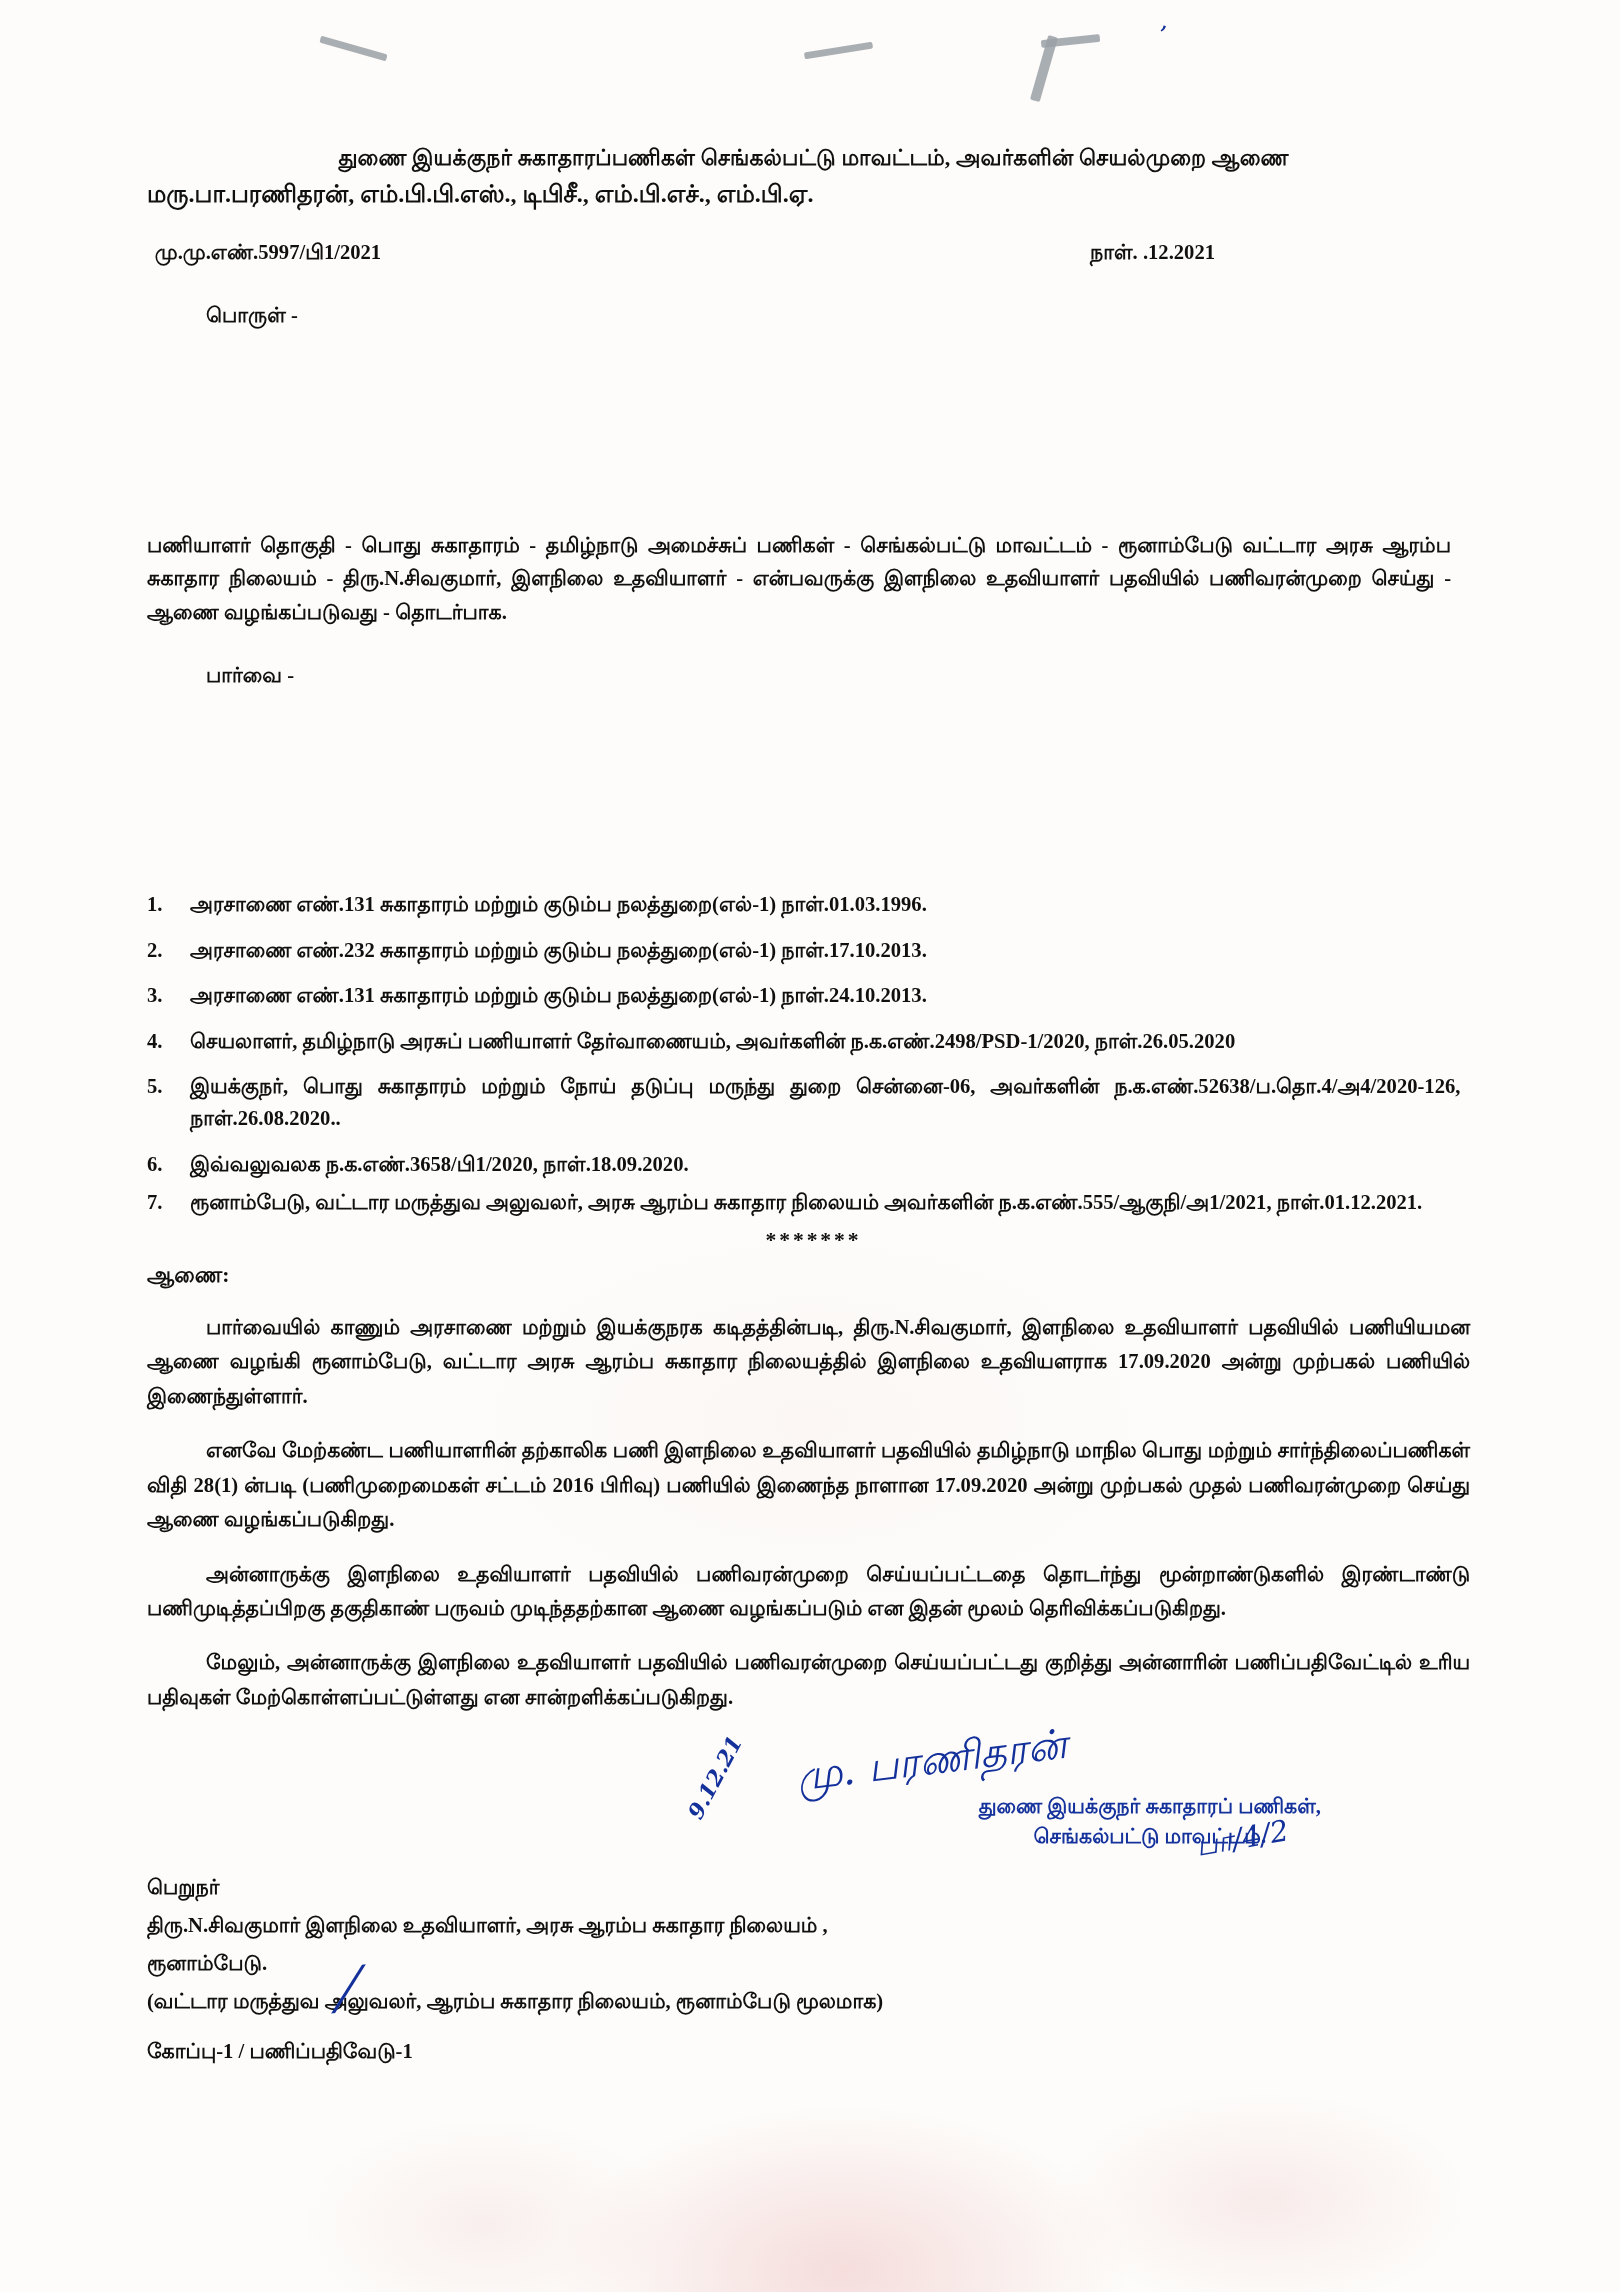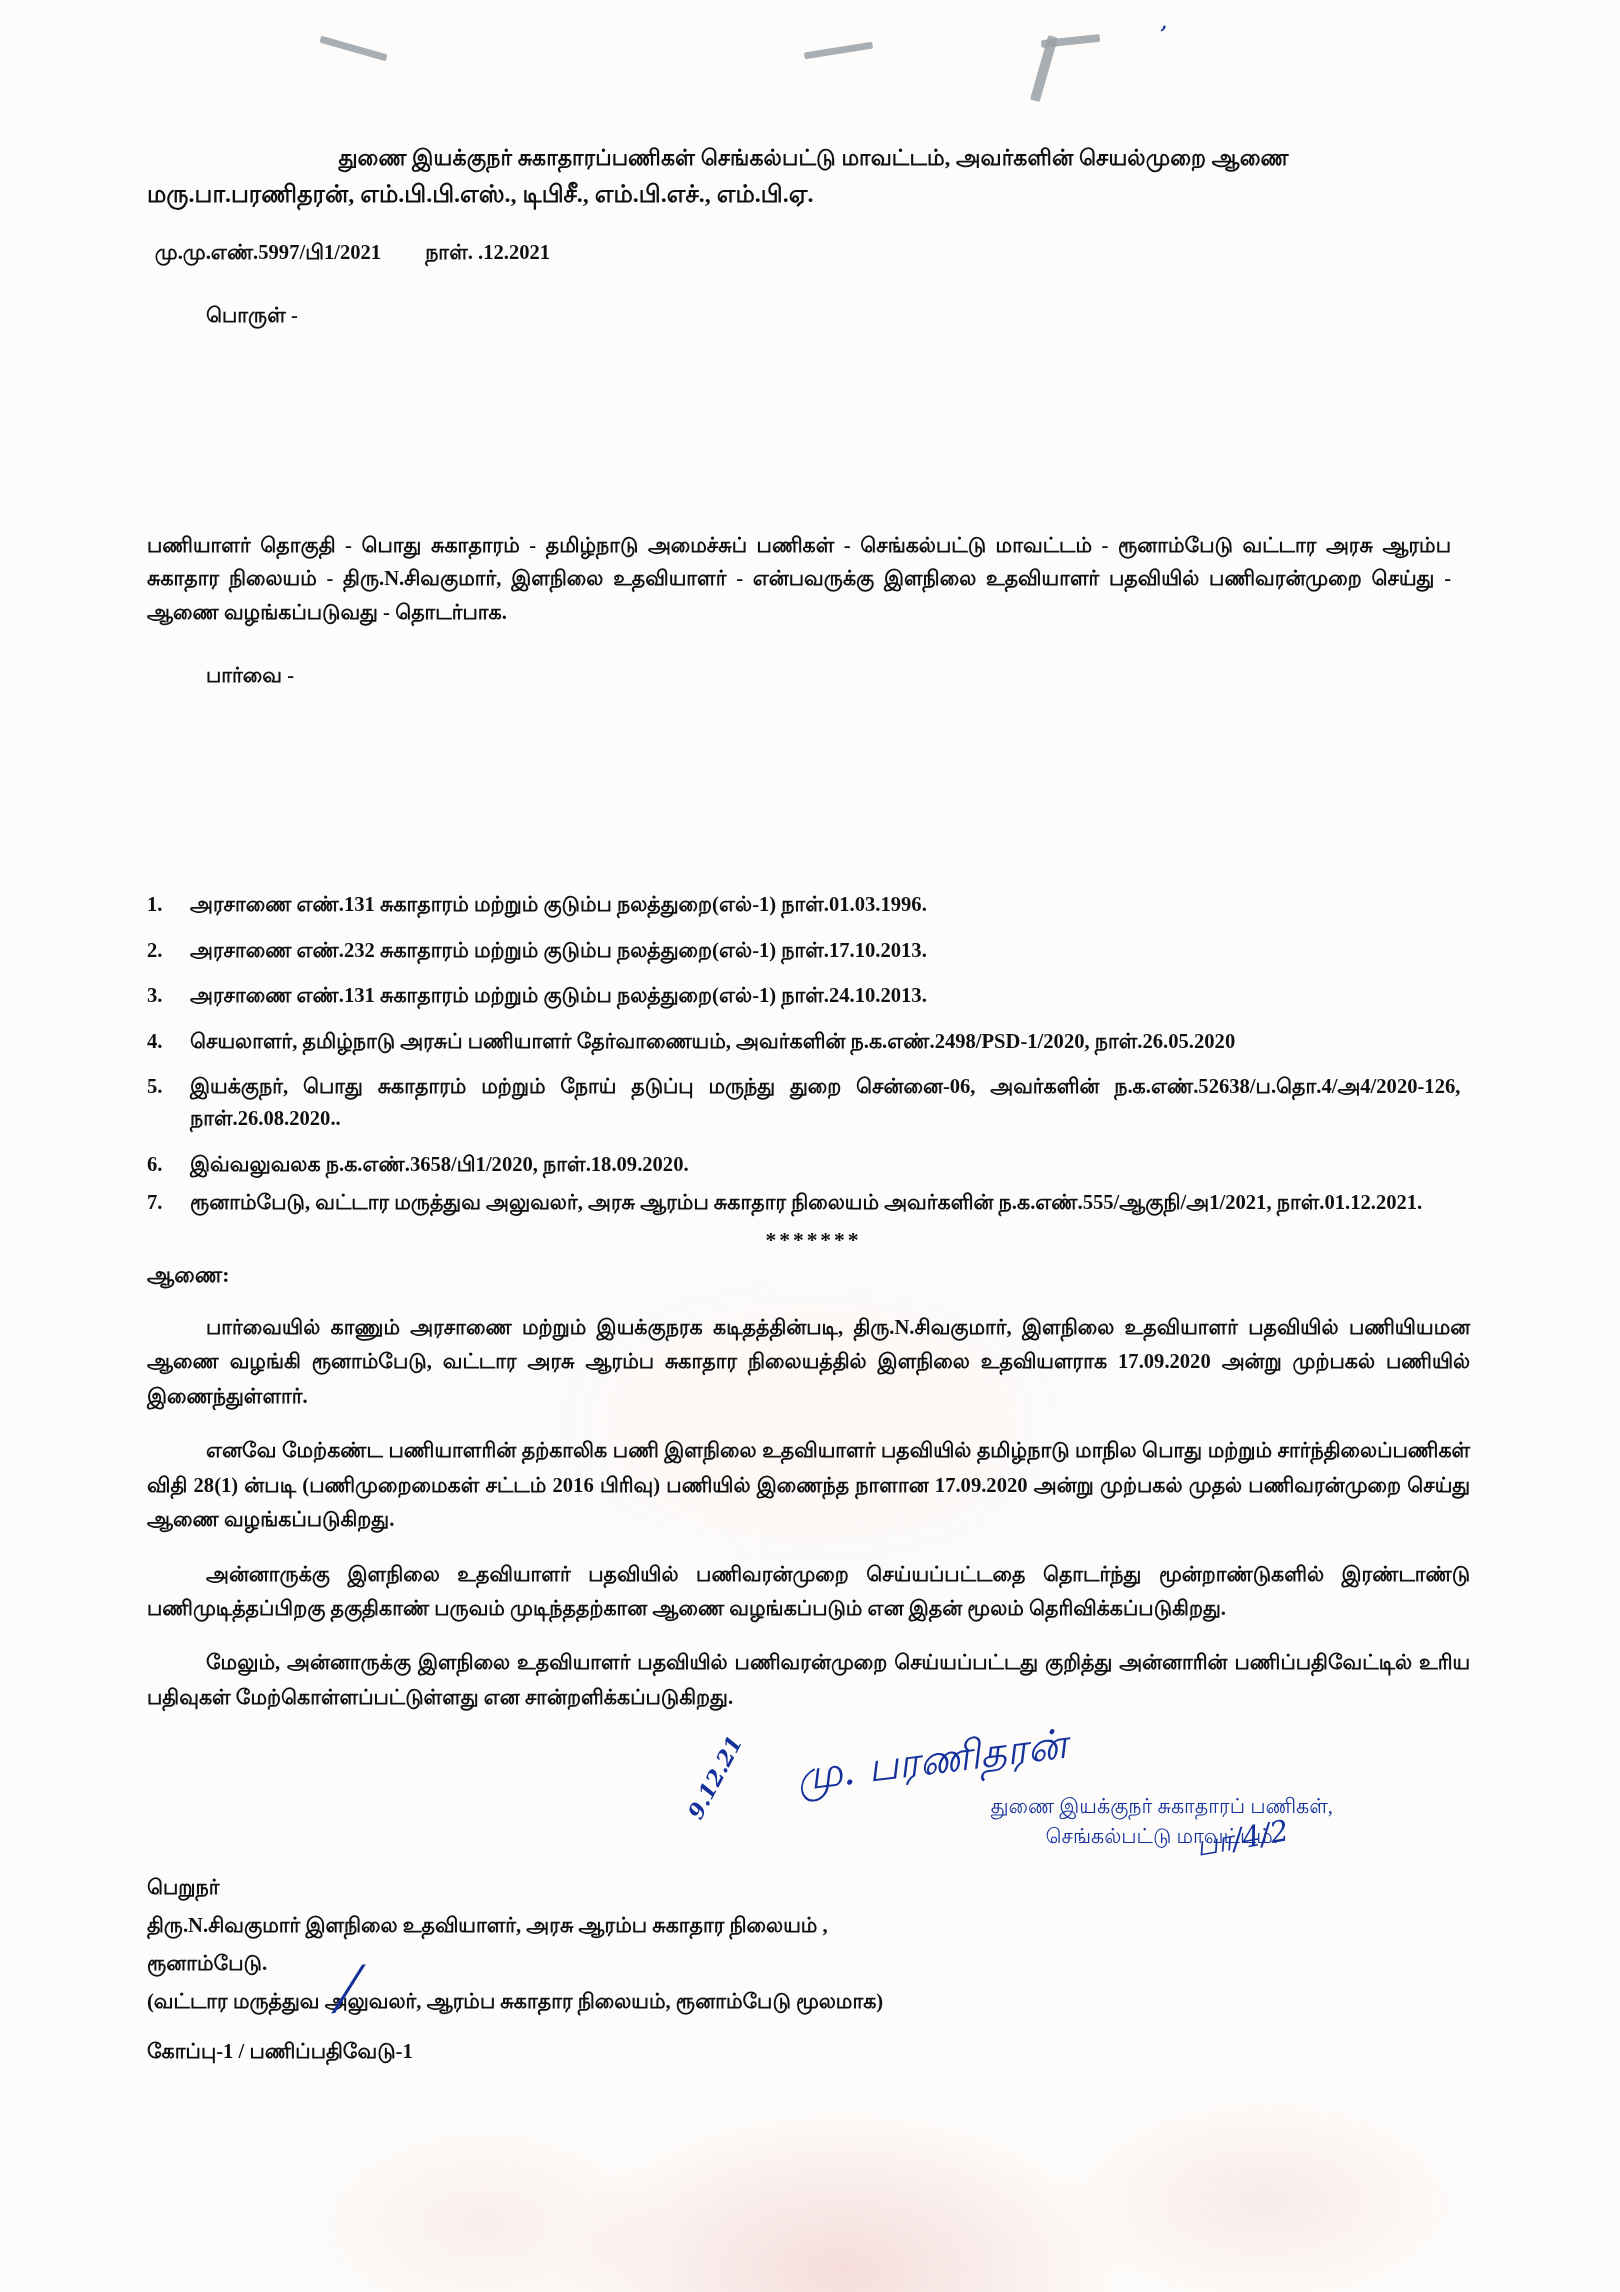--- a/index.html
+++ b/index.html
@@ -53,25 +53,24 @@
   }
   .hdr-line2 {
     text-align: left;
     font-weight: bold;
     font-size: 24px;
     line-height: 1.5;
     margin-top: 2px;
   }
   .refrow {
     display: flex;
-    justify-content: flex-start;
+    justify-content: space-between;
     margin-top: 29px;
     font-size: 20.6px;
     font-weight: bold;
-    gap: 44px;
   }
   .refrow .left { margin-left: 7.8px; }
   .refrow .right { margin-right: 265px; }
   .block {
     display: flex;
     margin-top: 37px;
     flex-direction: column;
   }
   .block .label {
     width: 225px;
@@ -130,25 +129,25 @@
     margin-top: 19.6px;
     padding-right: 9.8px;
   }
   .sign-area {
     margin-top: 33px;
     position: relative;
     height: 118px;
   }
   .sign-text {
     position: absolute;
-    right: 147px;
+    right: 159px;
     top: 43px;
     text-align: center;
     font-size: 20.6px;
-    font-weight: normal;
+    font-weight: bold;
     line-height: 1.5;
     color: #15329c;
   }
   .ink {
     position: absolute;
     color: #14309a;
     font-family: "DejaVu Serif", serif;
     font-style: italic;
     pointer-events: none;
     white-space: nowrap;

